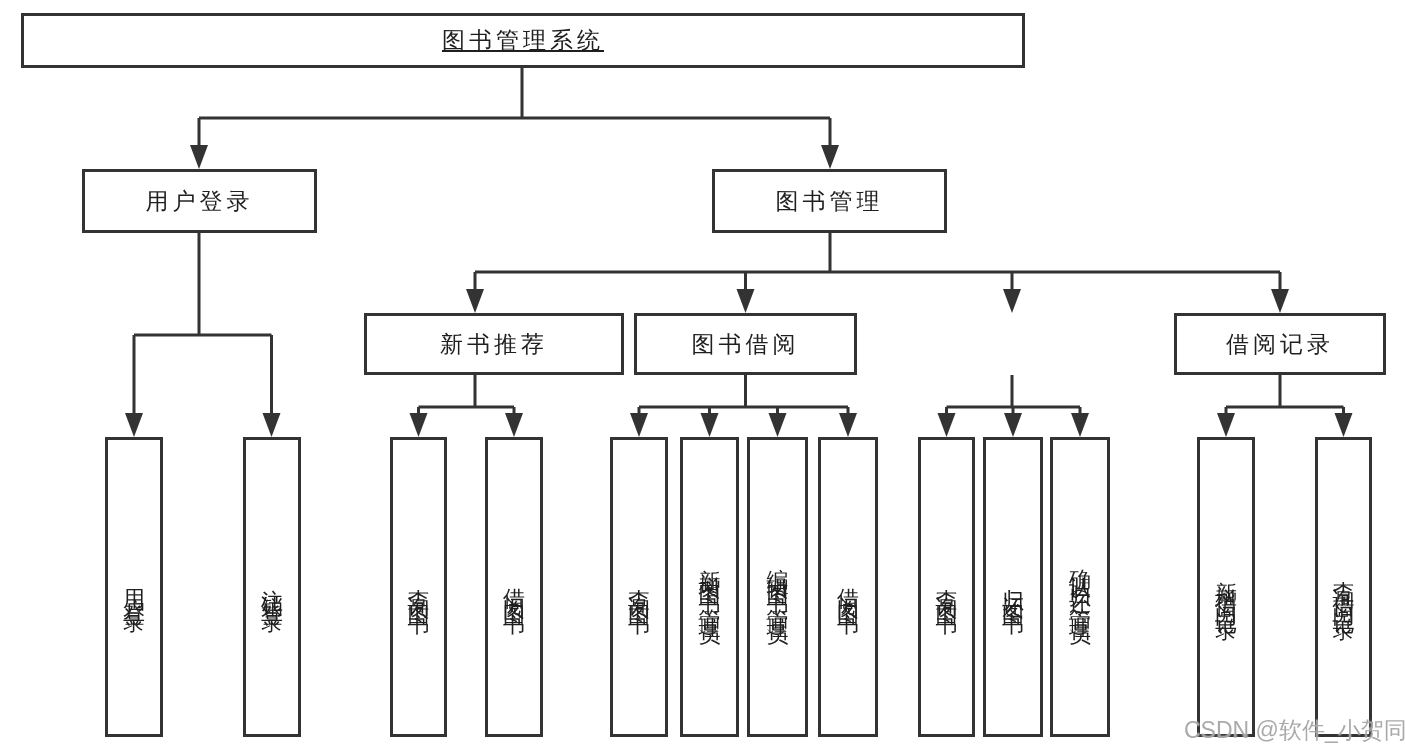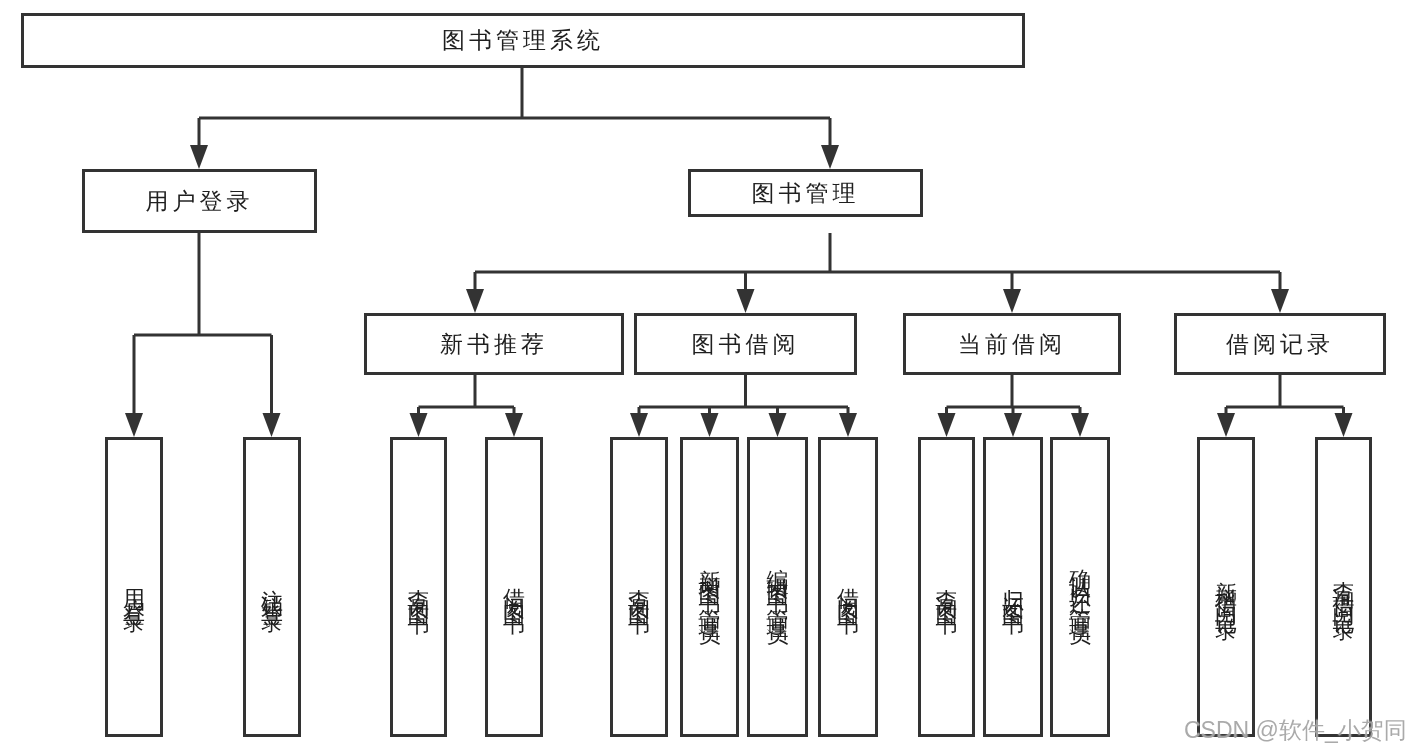--- a/index.html
+++ b/index.html
@@ -86,39 +86,36 @@
          M700.5 413 L718.5 413 L709.5 437 Z
          M768.5 413 L786.5 413 L777.5 437 Z
          M839 413 L857 413 L848 437 Z
          M937.5 413 L955.5 413 L946.5 437 Z
          M1004 413 L1022 413 L1013 437 Z
          M1071 413 L1089 413 L1080 437 Z
          M1217 413 L1235 413 L1226 437 Z
          M1334.5 413 L1352.5 413 L1343.5 437 Z"></path>
   </svg>
 
-  <div class="box" style="left:21px; top:13px; width:1004px; height:55px;">
+  <div class="box" style="left:21px; top:13px; width:1004px; height:55px;text-decoration:underline;">
     <span class="h-label">图书管理系统</span>
   </div>
 
   <div class="box" style="left:82px; top:169px; width:235px; height:64px;">
     <span class="h-label">用户登录</span>
   </div>
-  <div class="box" style="left:688px; top:169px; width:235px; height:48px;justify-content:center;">
+  <div class="box" style="left:712px; top:169px; width:235px; height:64px;justify-content:center;">
     <span class="h-label">图书管理</span>
   </div>
 
   <div class="box" style="left:364px; top:313px; width:260px; height:62px;">
     <span class="h-label">新书推荐</span>
   </div>
   <div class="box" style="left:634px; top:313px; width:223px; height:62px;">
     <span class="h-label">图书借阅</span>
-  </div>
-  <div class="box" style="left:903px; top:313px; width:218px; height:62px;">
-    <span class="h-label">当前借阅</span>
   </div>
   <div class="box" style="left:1174px; top:313px; width:212px; height:62px;">
     <span class="h-label">借阅记录</span>
   </div>
 
   <div class="box" style="left:105px; top:437px; width:58px; height:300px;">
     <span class="v-label">用户登录</span>
   </div>
   <div class="box" style="left:243px; top:437px; width:58px; height:300px;">
     <span class="v-label">注销登录</span>

